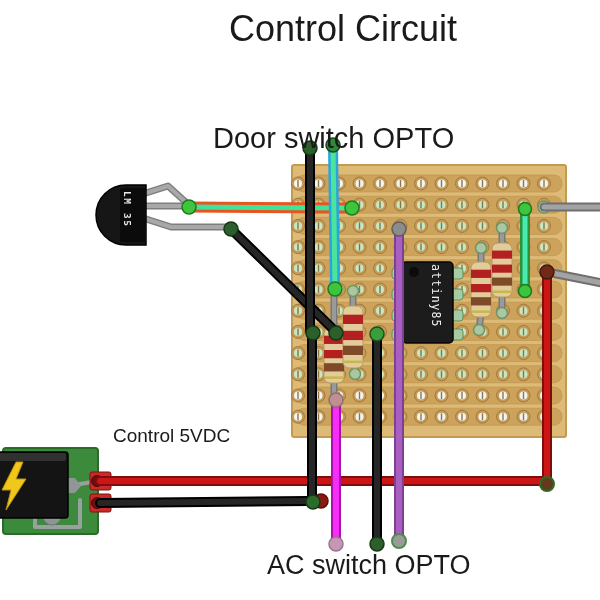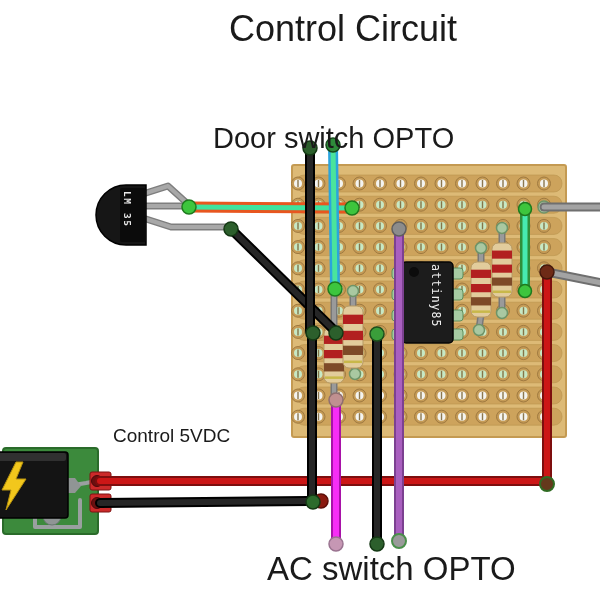--- a/index.html
+++ b/index.html
@@ -3,21 +3,21 @@
 <meta charset="utf-8">
 <style>
   html,body{margin:0;padding:0;background:#fff;}
   .stage{position:relative;width:600px;height:600px;background:#ffffff;overflow:hidden;
          font-family:"Liberation Sans",sans-serif;}
   svg{position:absolute;left:0;top:0;}
   .lbl{position:absolute;color:#1A1A1A;white-space:nowrap;}
   .title{left:229px;top:8px;font-size:36px;}
   .door{left:213px;top:101px;font-size:29px;margin-top:21px;}
   .power{left:113px;top:425px;font-size:19px;}
-  .ac{left:267px;top:550px;font-size:33px;}
+  .ac{left:267px;top:550px;font-size:27px;}
   .chip-label{position:absolute;left:429px;top:264px;height:80px;
       writing-mode:vertical-rl;font-family:"DejaVu Sans Mono",monospace;
       font-size:11.5px;letter-spacing:1px;color:#F0F0F0;}
   .lm35-label{position:absolute;left:121px;top:191px;height:50px;
       writing-mode:vertical-lr;font-family:"DejaVu Sans Mono",monospace;
       font-size:9.5px;font-weight:bold;letter-spacing:1.5px;line-height:12px;color:#E8E8E8;}
   .lm35-label div{display:inline-block;}
 </style>
 </head>
 <body>

